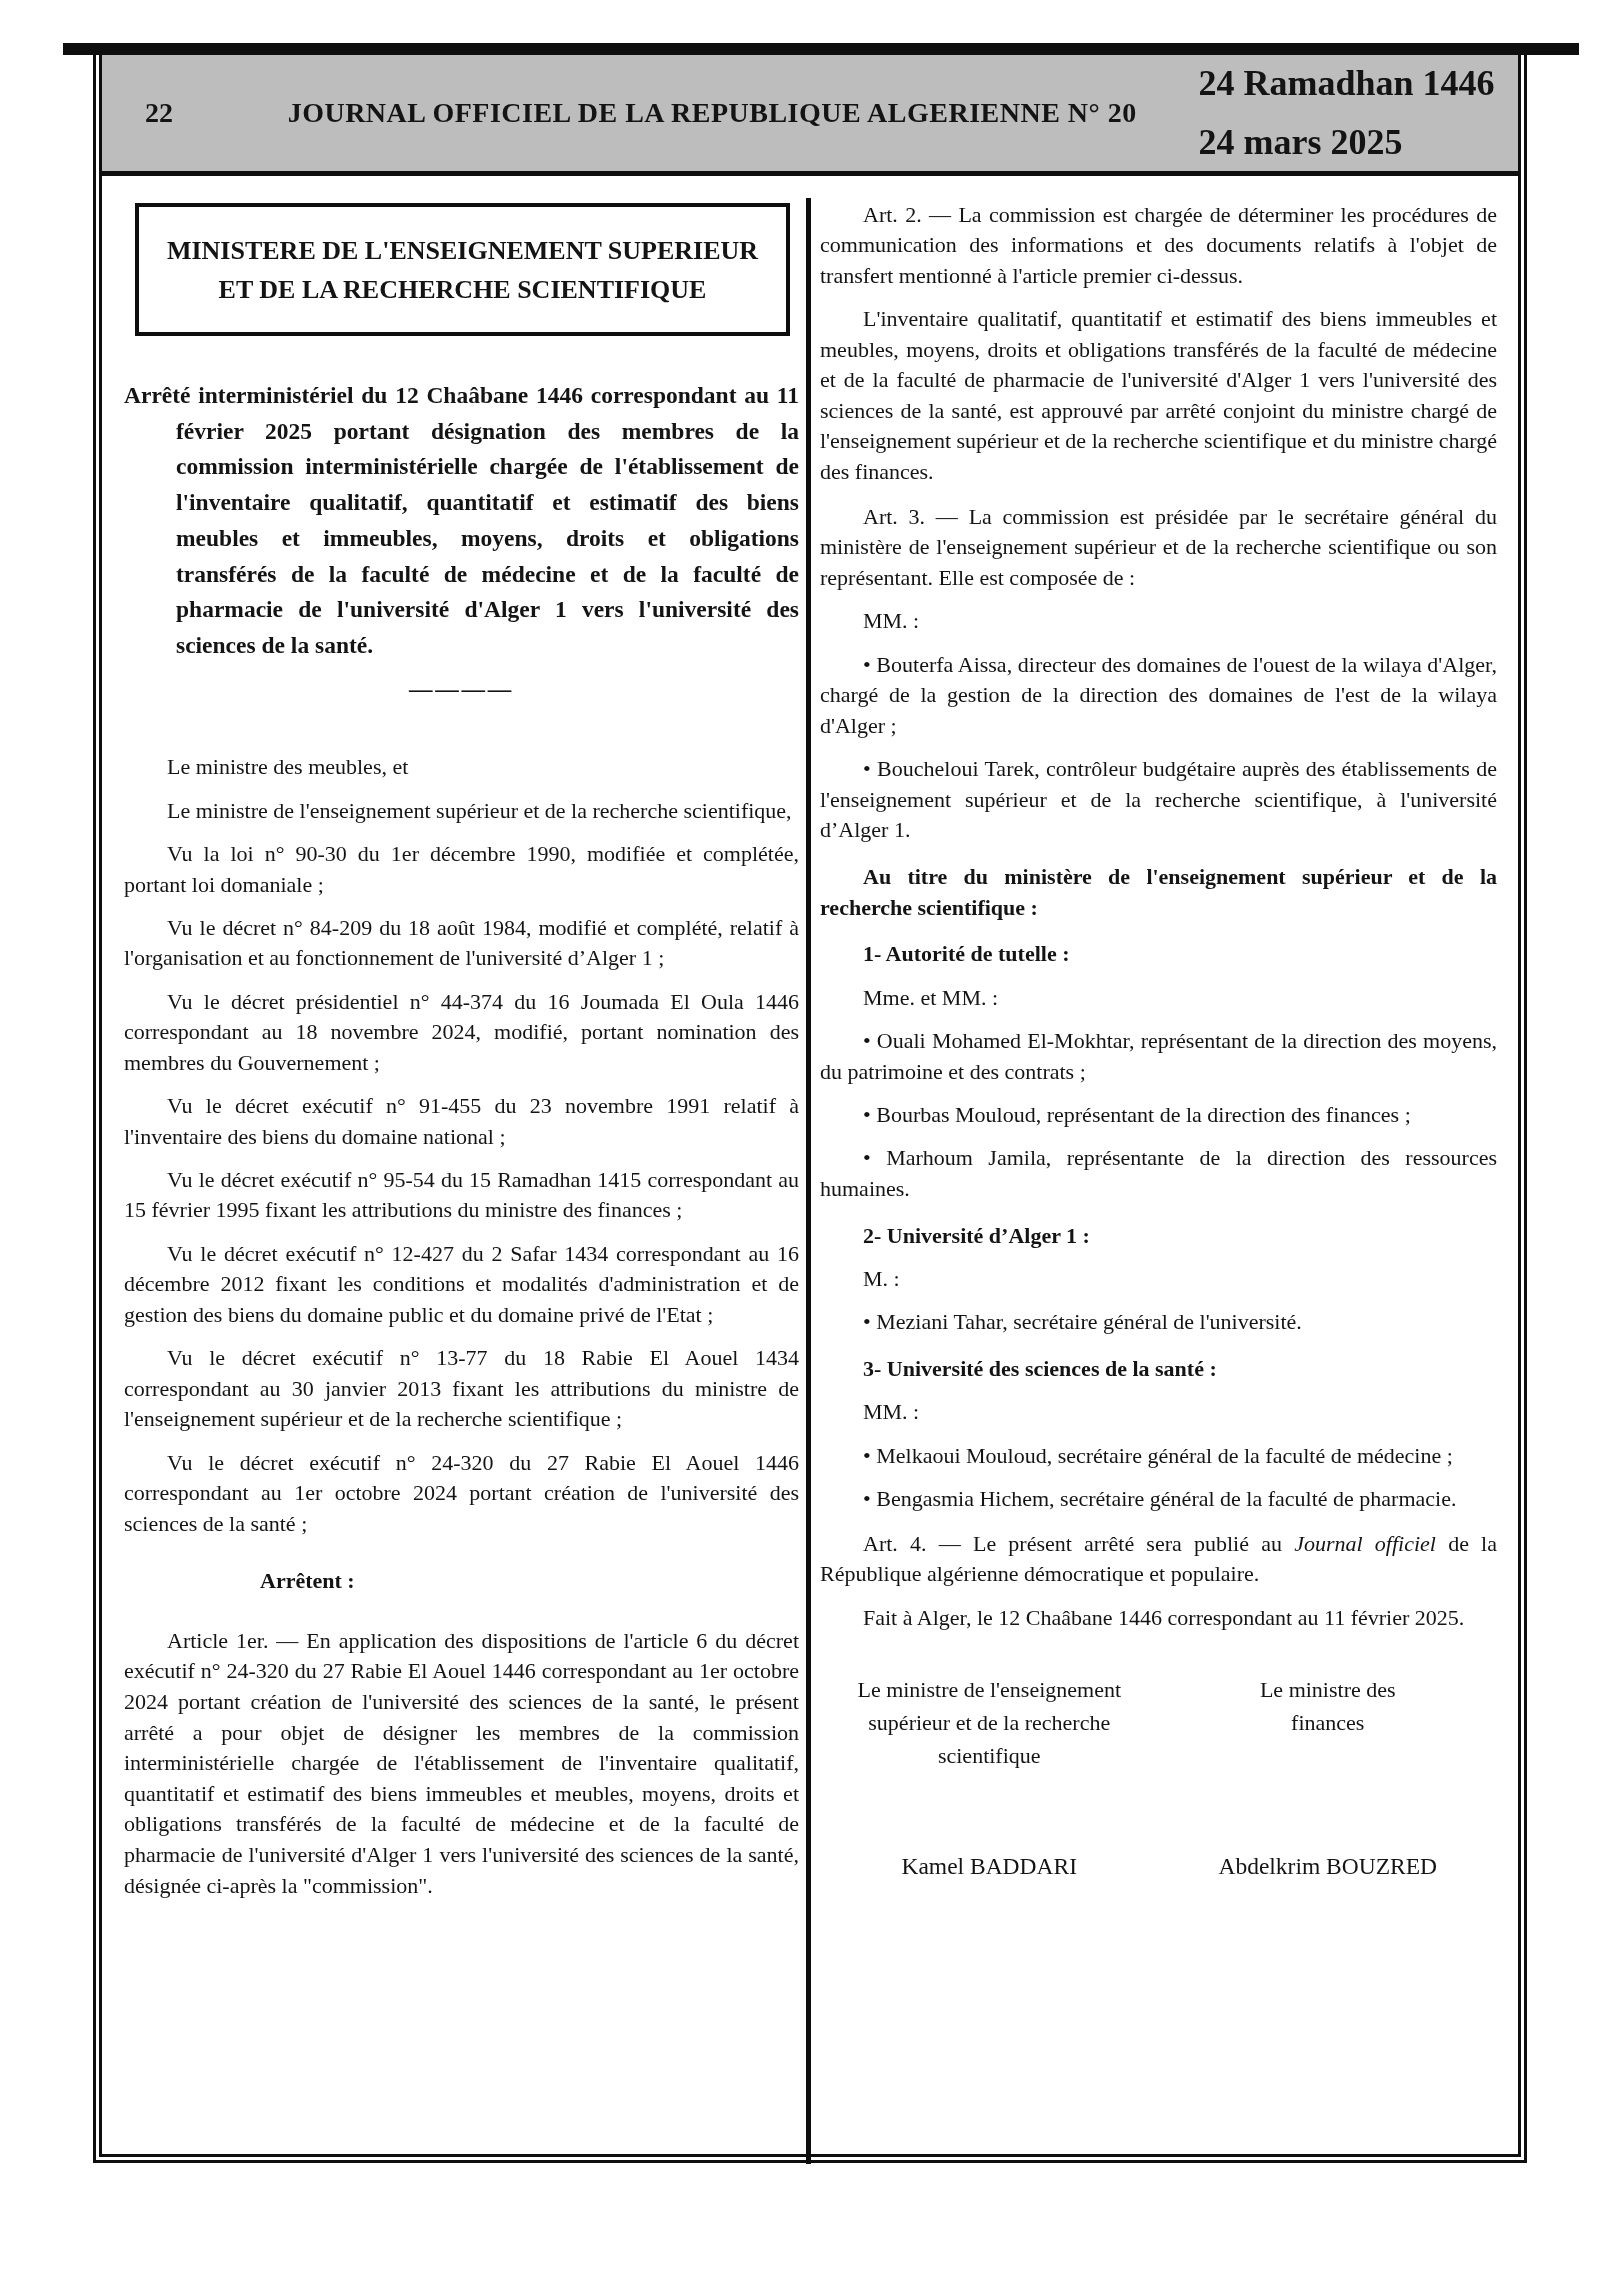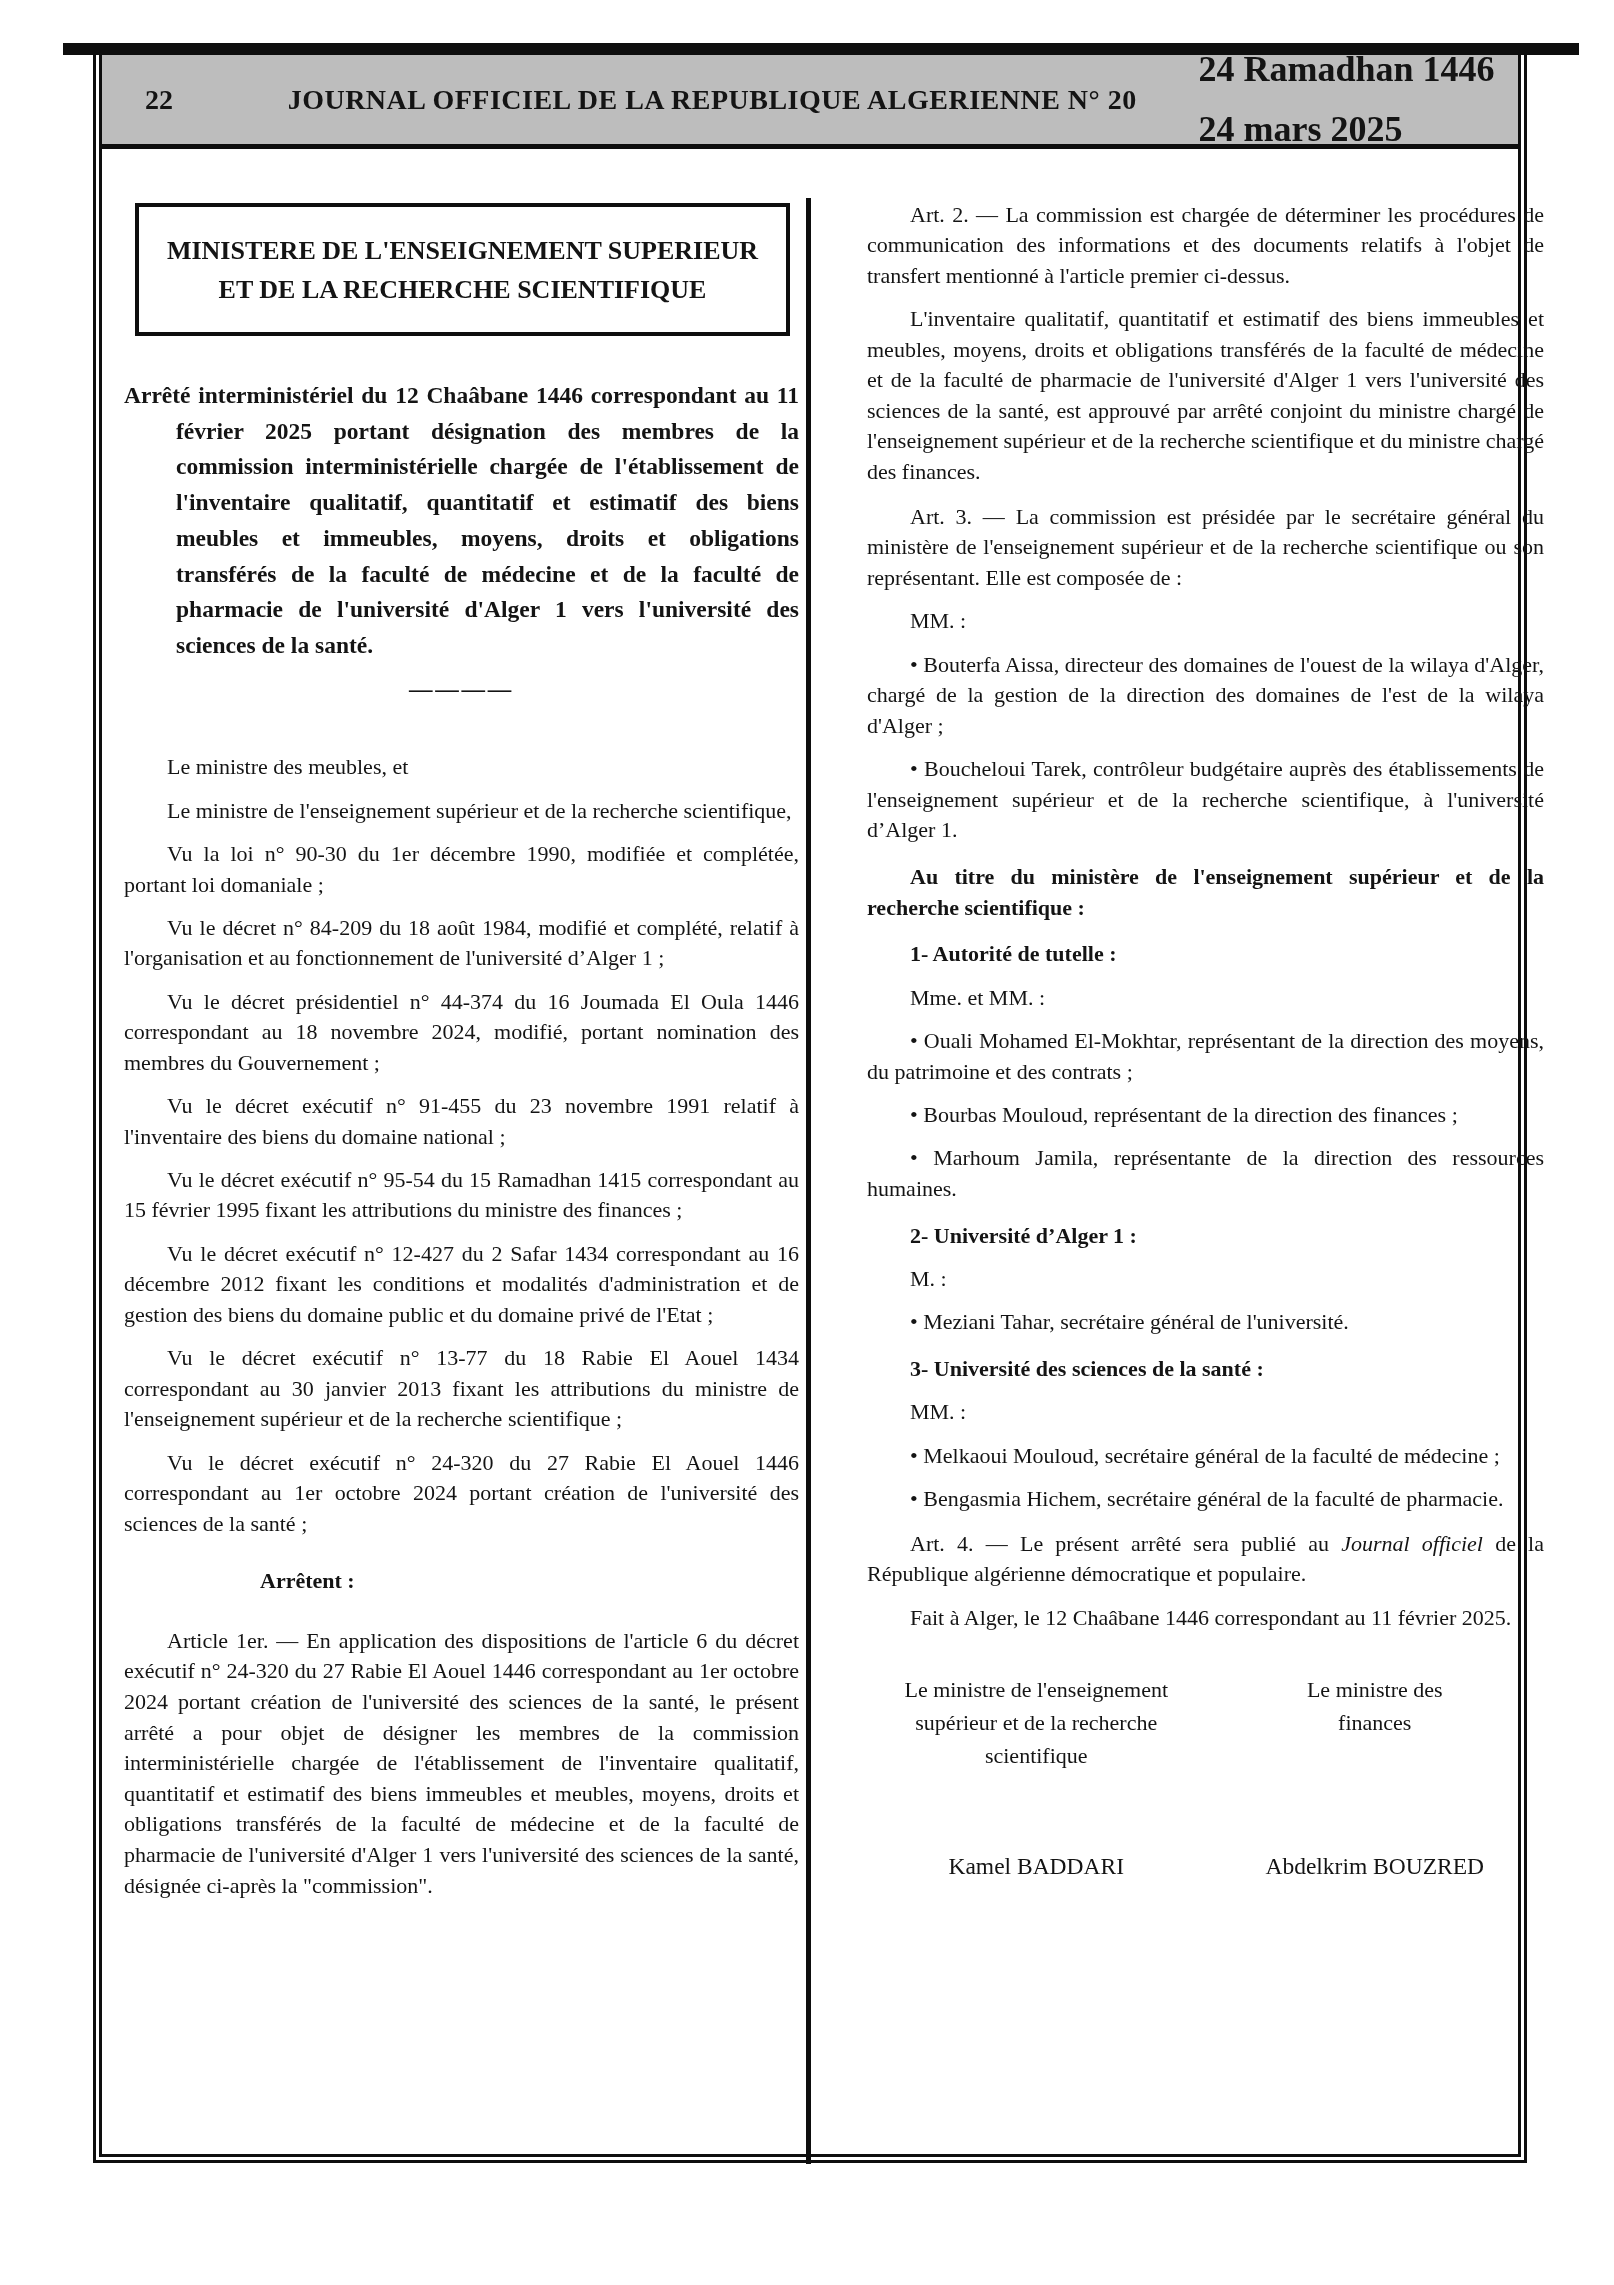--- a/index.html
+++ b/index.html
@@ -6,31 +6,31 @@
   body{
     width:1615px;height:2285px;position:relative;background:#ffffff;
     font-family:"Liberation Serif", serif;color:#141414;
   }
   .top-rule{position:absolute;left:63px;top:43px;width:1516px;height:11.8px;background:#0e0e0e;}
   .frame{
     position:absolute;left:93px;top:53px;width:1434px;height:2110px;box-sizing:border-box;
     border-left:9px double #0e0e0e;border-right:9px double #0e0e0e;border-bottom:9px double #0e0e0e;
   }
   .header-band{
-    position:absolute;left:102px;top:55px;width:1416px;height:94px;box-sizing:border-box;
+    position:absolute;left:102px;top:55px;width:1416px;height:121px;box-sizing:border-box;
     background:#bdbdbd;border-bottom:5.4px solid #0e0e0e;
     display:flex;align-items:center;
   }
   .page-num{font-weight:bold;font-size:28px;margin-left:43px;width:81px;flex:0 0 auto;}
   .header-title{flex:1 1 auto;text-align:center;font-weight:bold;font-size:28px;letter-spacing:0.5px;}
   .header-dates{flex:0 0 auto;text-align:left;font-weight:bold;font-size:36px;line-height:1.65;margin-right:23.5px;}
   .col-divider{position:absolute;left:806px;top:198px;width:4.5px;height:1966px;background:#0e0e0e;}
   .col{position:absolute;font-size:22px;line-height:1.39;text-align:justify;}
   .left-col{left:124px;top:192px;width:675px;}
-  .right-col{left:867px;top:185px;width:677px;}
+  .right-col{left:820px;top:185px;width:677px;}
   p{margin:0 0 12.7px 0;text-indent:43px;}
   .ministry-box{
     margin:11px 9px 42px 11px;border:4.5px solid #0e0e0e;padding:23.5px 7.2px;
     text-align:center;font-weight:bold;font-size:26px;line-height:1.5;
   }
   .ministry-box div{text-indent:0;}
   .decree-title{
     font-weight:bold;font-size:23.5px;line-height:1.52;
     padding-left:52px;text-indent:-52px;margin-bottom:9px;
   }

